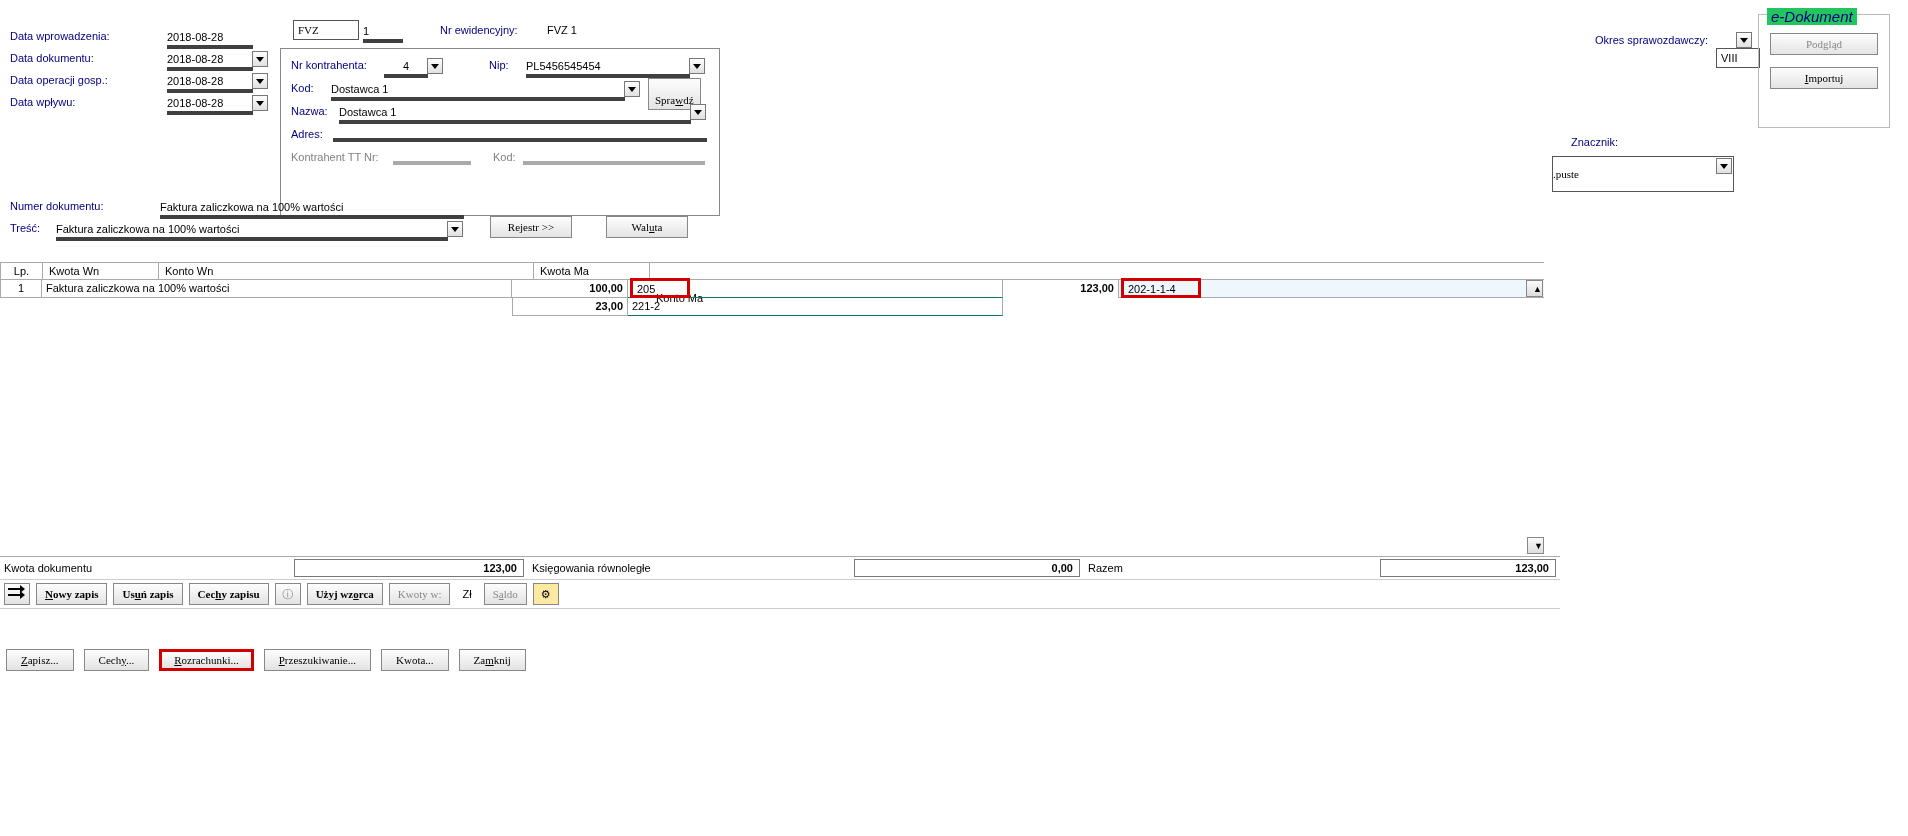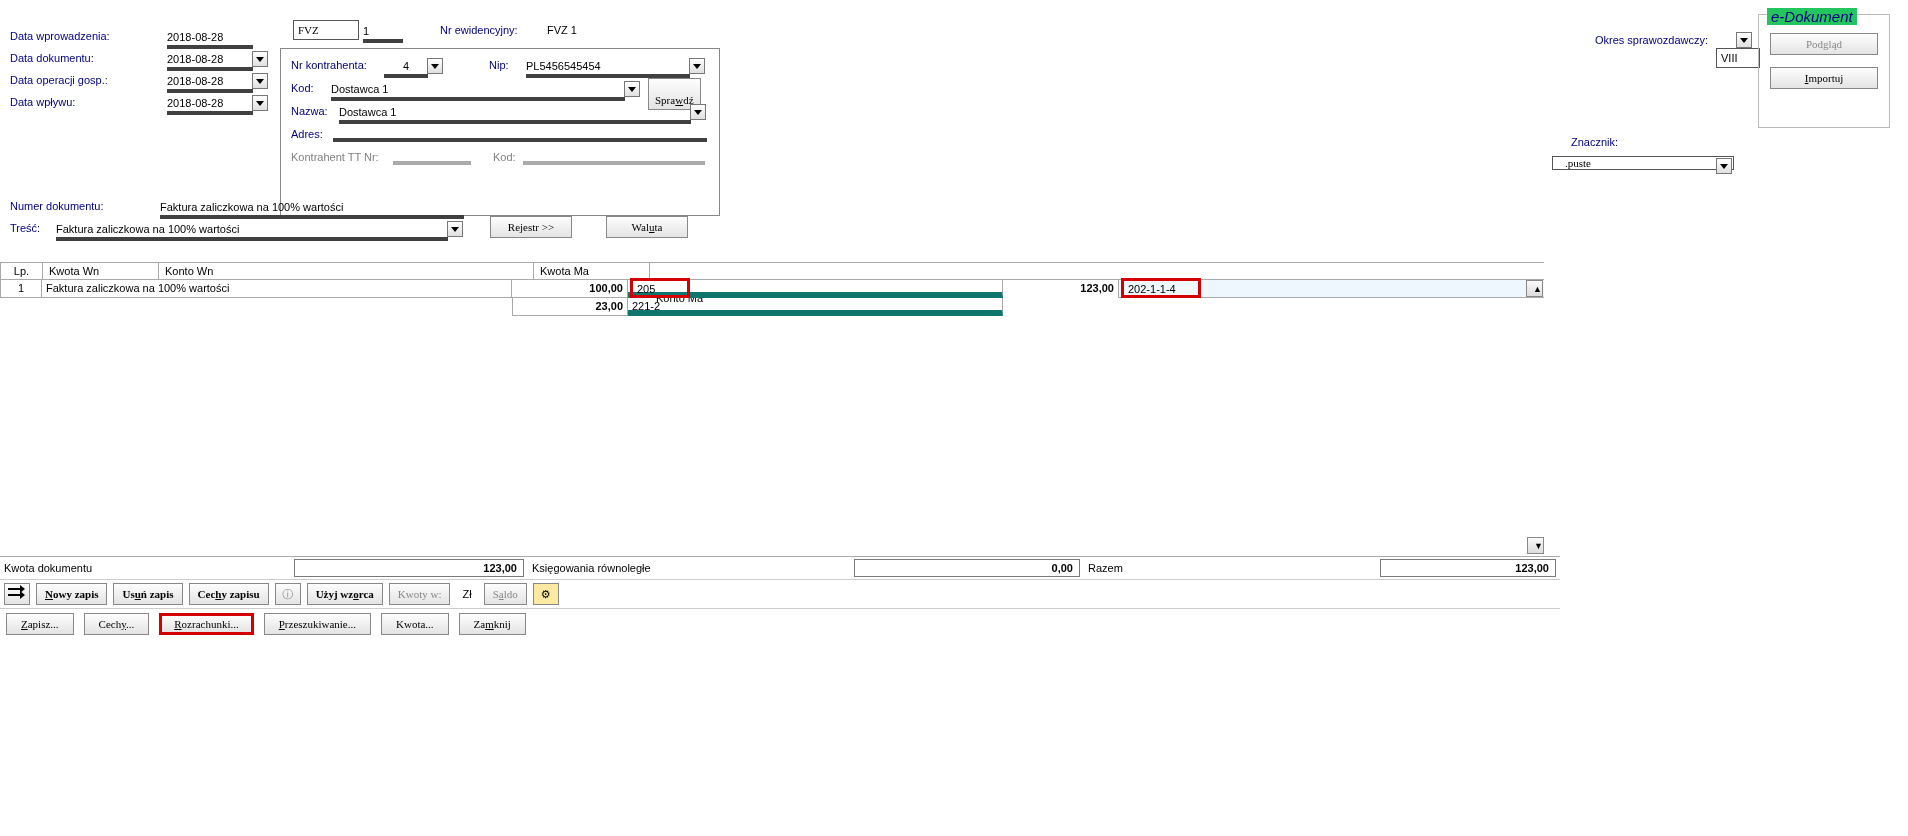--- a/index.html
+++ b/index.html
@@ -95,23 +95,23 @@
   .edok-title{
     position:absolute; top:-7px; left:8px;
     background:#22c55e; padding:0 4px; color:#000080;
     font-size:15px;
     font-style:italic;
   }
   .edok-box .winbtn{ position:relative; display:block; width:108px; margin:0 auto;}
 
   .znacznik-sel{
     position:absolute; right:174px; top:156px;
-    width:182px; height:14px;
+    width:182px; height:36px;
     border:1px solid #555; background:#fff;
-    font:11px Tahoma; text-align:left; padding:0 12px;
+    font:11px Tahoma; text-align:left; padding:0 0;
   }
   .znacznik-dd{ position:absolute; right:176px; top:158px;}
 
   
   .grid-wrap{
     position:relative;
     width: 1544px;
     margin: 12px 0 0 0;
   }
   .grid-head{
@@ -139,21 +139,21 @@
   }
   .grow{
     display:flex; height:18px;
   }
   .gc{
     padding:0 4px; line-height:17px;
   }
   .gc.lp{ width:42px; text-align:center; border-right:1px solid #aaa; border-left:1px solid #aaa; border-bottom:1px solid #aaa;}
   .gc.op{ width:470px; border-right:1px solid #aaa; border-bottom:1px solid #aaa;}
   .gc.kw{ width:116px; text-align:right; font-weight:bold; border-right:1px solid #aaa; border-bottom:1px solid #aaa;}
-  .gc.kn{ width:375px; border-right:1px solid #aaa; border-bottom:6px solid #0f766e;}
+  .gc.kn{ width:375px; border-right:1px solid #aaa; border-bottom:1px solid #0f766e;}
   .gc.kw2{ width:116px; text-align:right; font-weight:bold; border-right:1px solid #aaa;}
   .gc.kn2{ flex:1; background:#eef7fd; border-bottom:1px solid #aaa;}
 
   .hl{
     border:3px solid #d40000 !important;
     padding:0 4px;
     margin:-2px 0 -2px -2px;
     height:20px;
     line-height:16px;
   }
@@ -219,20 +219,21 @@
     padding:4px 6px;
     border-top:1px solid #ccc;
     width:1560px;
   }
   .btn3{
     height:22px; padding:0 14px;
     border:1px solid #888;
     background:linear-gradient(#fdfdfd,#e3e3e3);
     font:11px Tahoma;
     cursor:pointer;
+    margin-top:36px;
   }
   .hlbtn{ border:3px solid #d40000 !important; padding:0 12px;}
 
   .arrow-ico{
     display:inline-block; width:18px; height:14px; position:relative;
   }
   .arrow-ico::before{
     content:""; position:absolute; left:0; top:2px;
     width:14px; height:2px; background:#000;
   }

